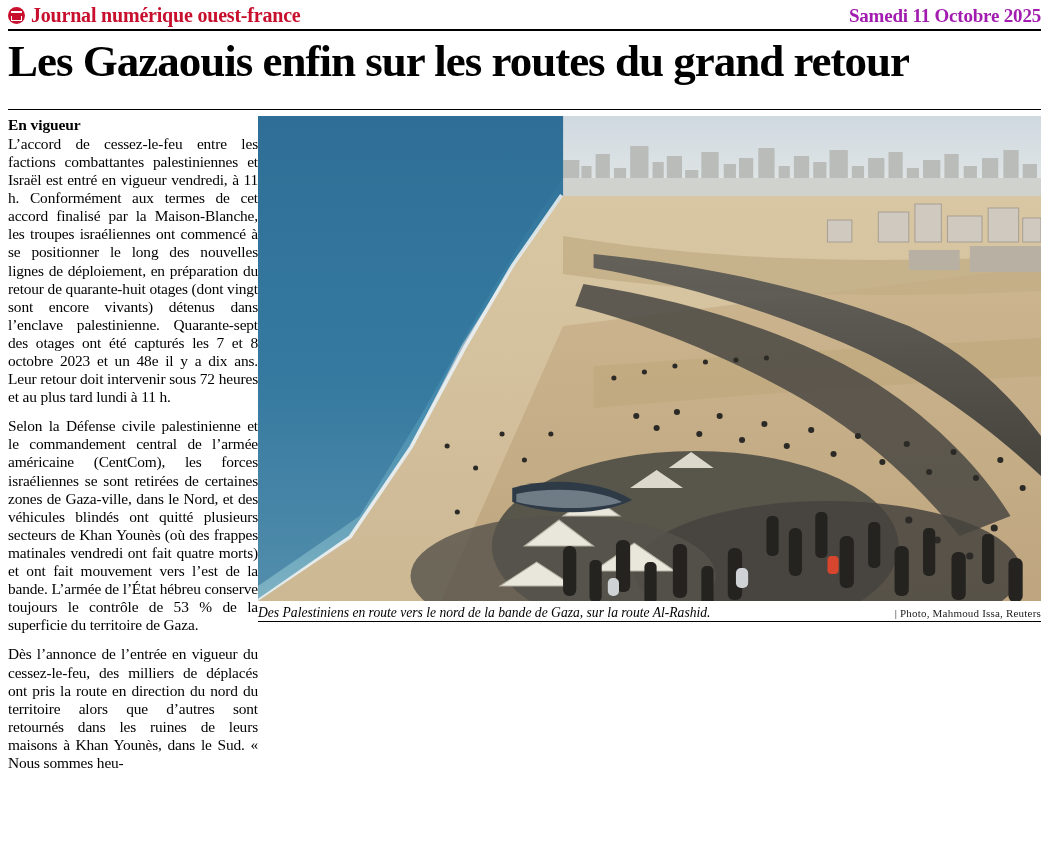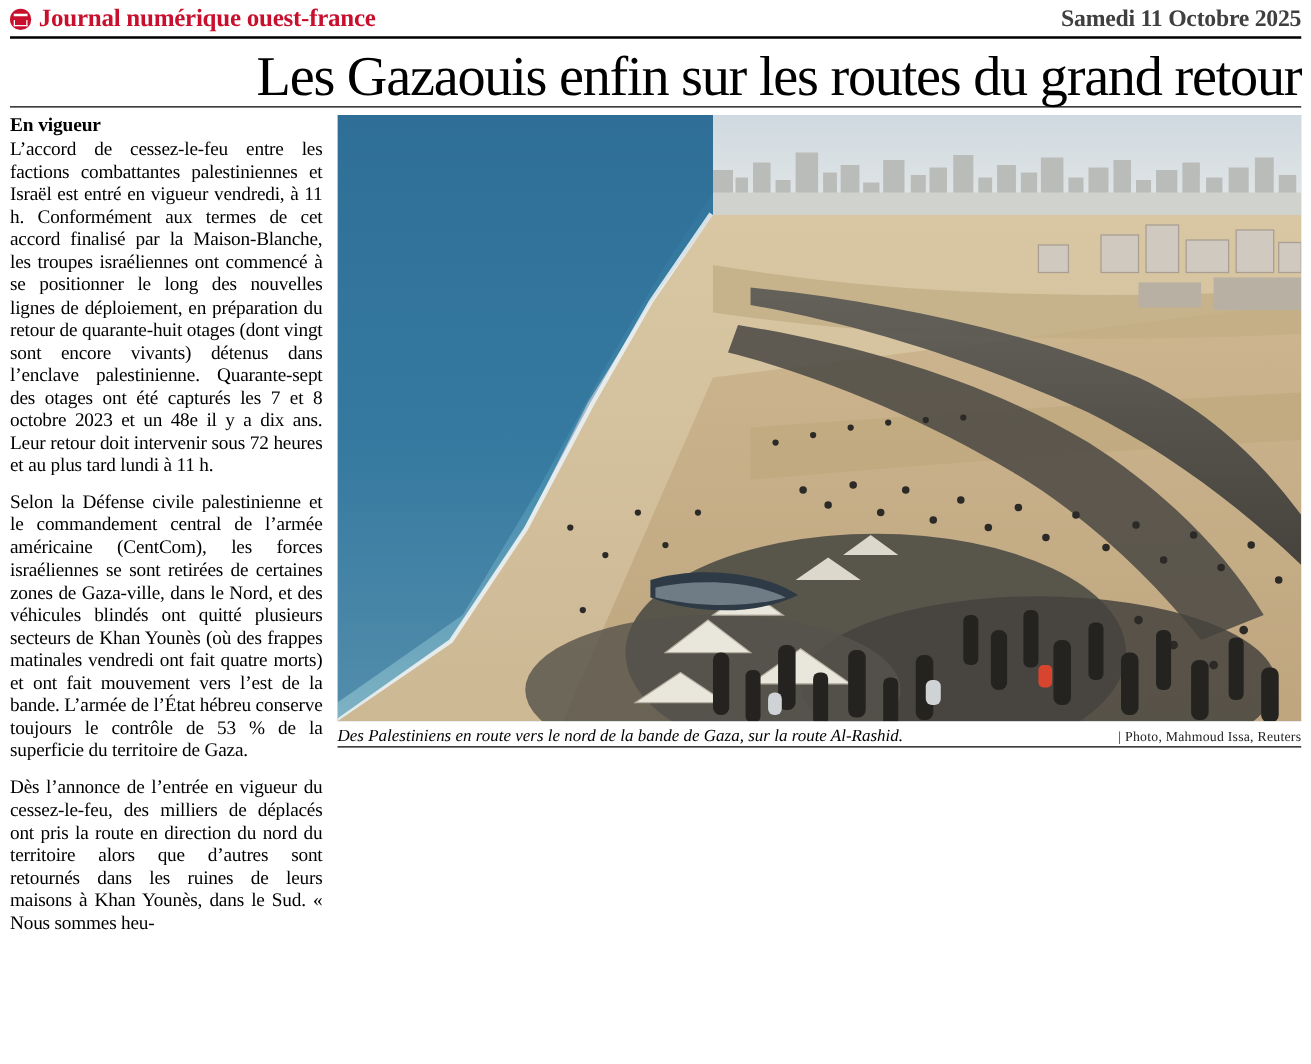--- a/index.html
+++ b/index.html
@@ -63,52 +63,50 @@
     font-family: "Liberation Serif", serif;
     font-weight: bold;
     font-size: 20px;
     color: #c8102e;
     letter-spacing: -0.2px;
   }
   .masthead-date {
     font-family: "Liberation Serif", serif;
     font-weight: bold;
     font-size: 19px;
-    color: #404040;
+    color: #a21caf;
     letter-spacing: -0.2px;
   }
 
   
   .headline {
     font-family: "Liberation Serif", serif;
-    font-weight: normal;
+    font-weight: bold;
     font-size: 45px;
     line-height: 1.02;
     letter-spacing: -1px;
     margin-top: 8px;
-    margin-bottom: 0;
-    text-align: right;
+    margin-bottom: 24px;
   }
   .standfirst {
     font-family: "Liberation Serif", serif;
     font-size: 19.5px;
     line-height: 1.22;
     margin-bottom: 7px;
     letter-spacing: -0.1px;
   }
   .rule-under-standfirst {
     border: none;
     border-top: 1px solid #000;
     margin: 0 0 6px 0;
   }
 
   
   .top-area {
     display: flex;
-    gap: 12px;
   }
   .col-left {
     width: 250px;
     flex: 0 0 250px;
   }
   .photo-block {
     flex: 1 1 auto;
   }
   .subhead {
     font-family: "Liberation Serif", serif;

